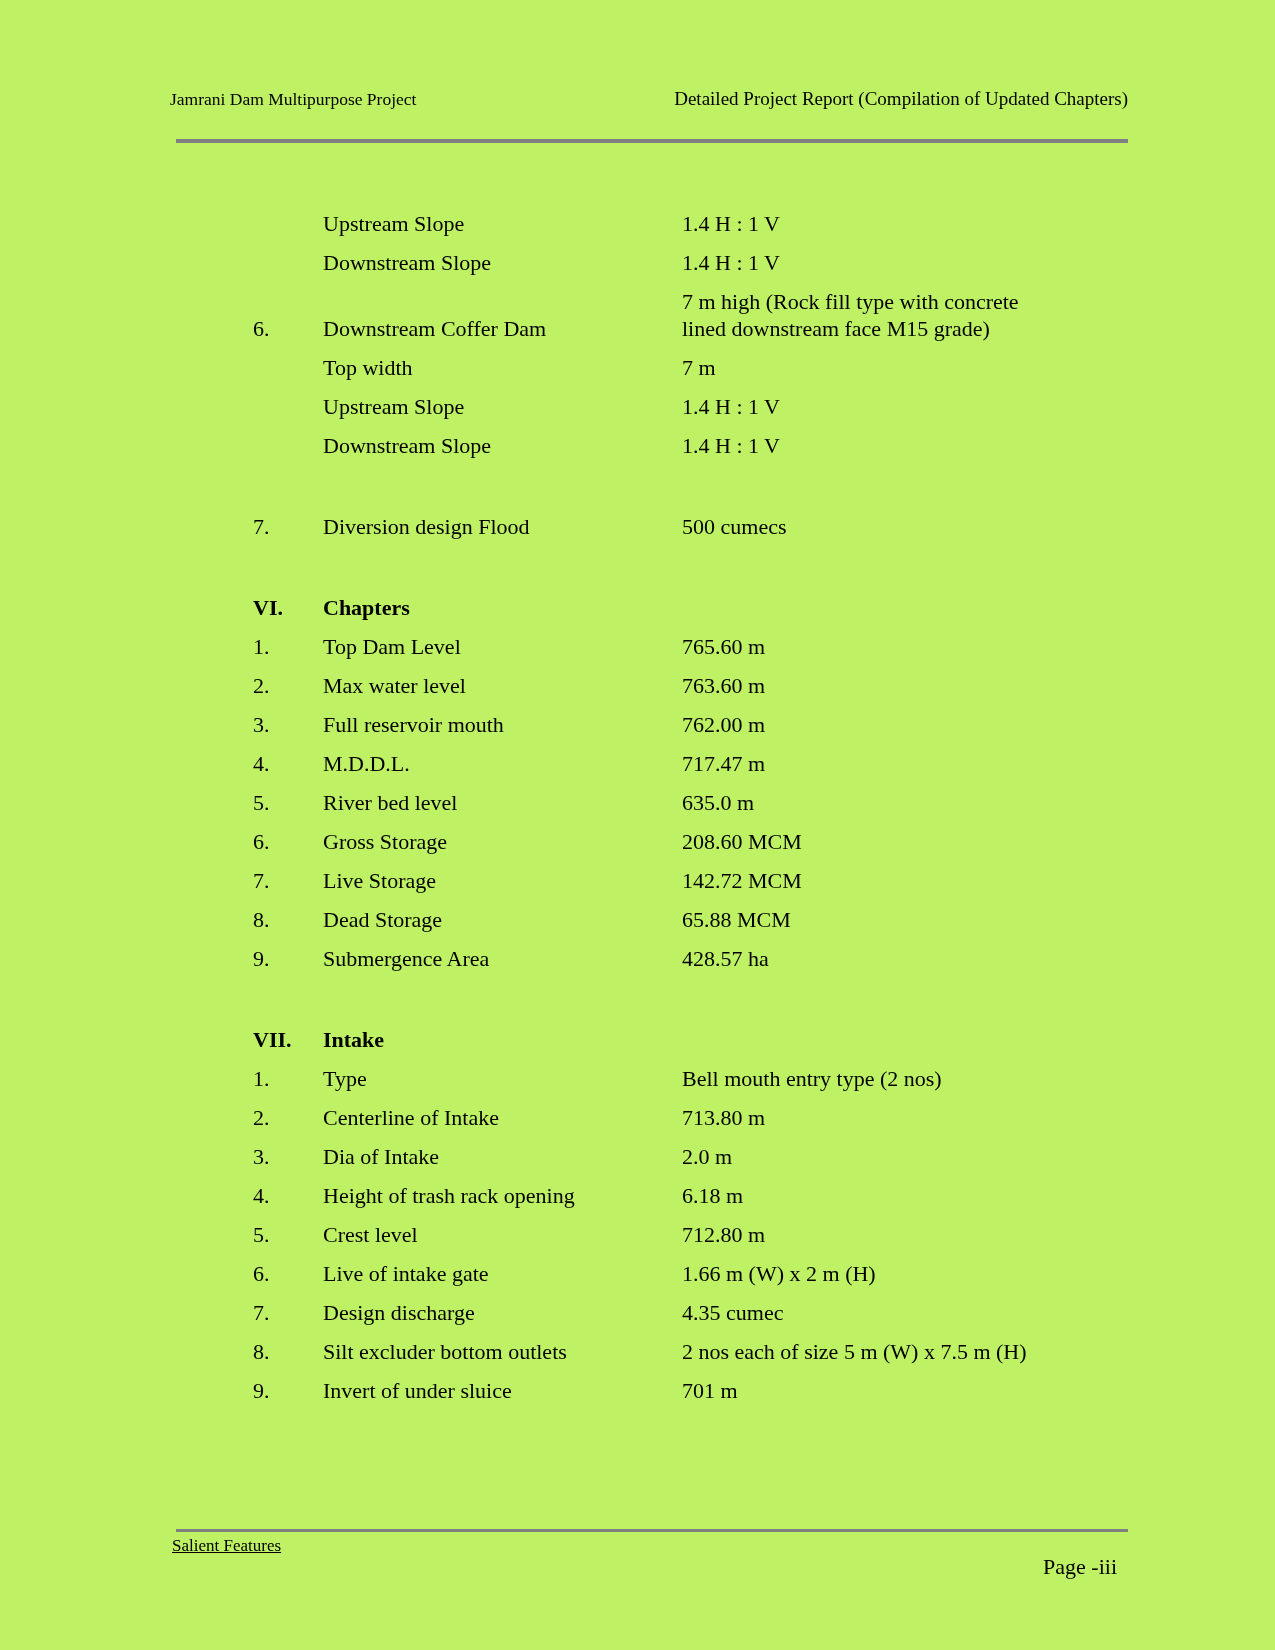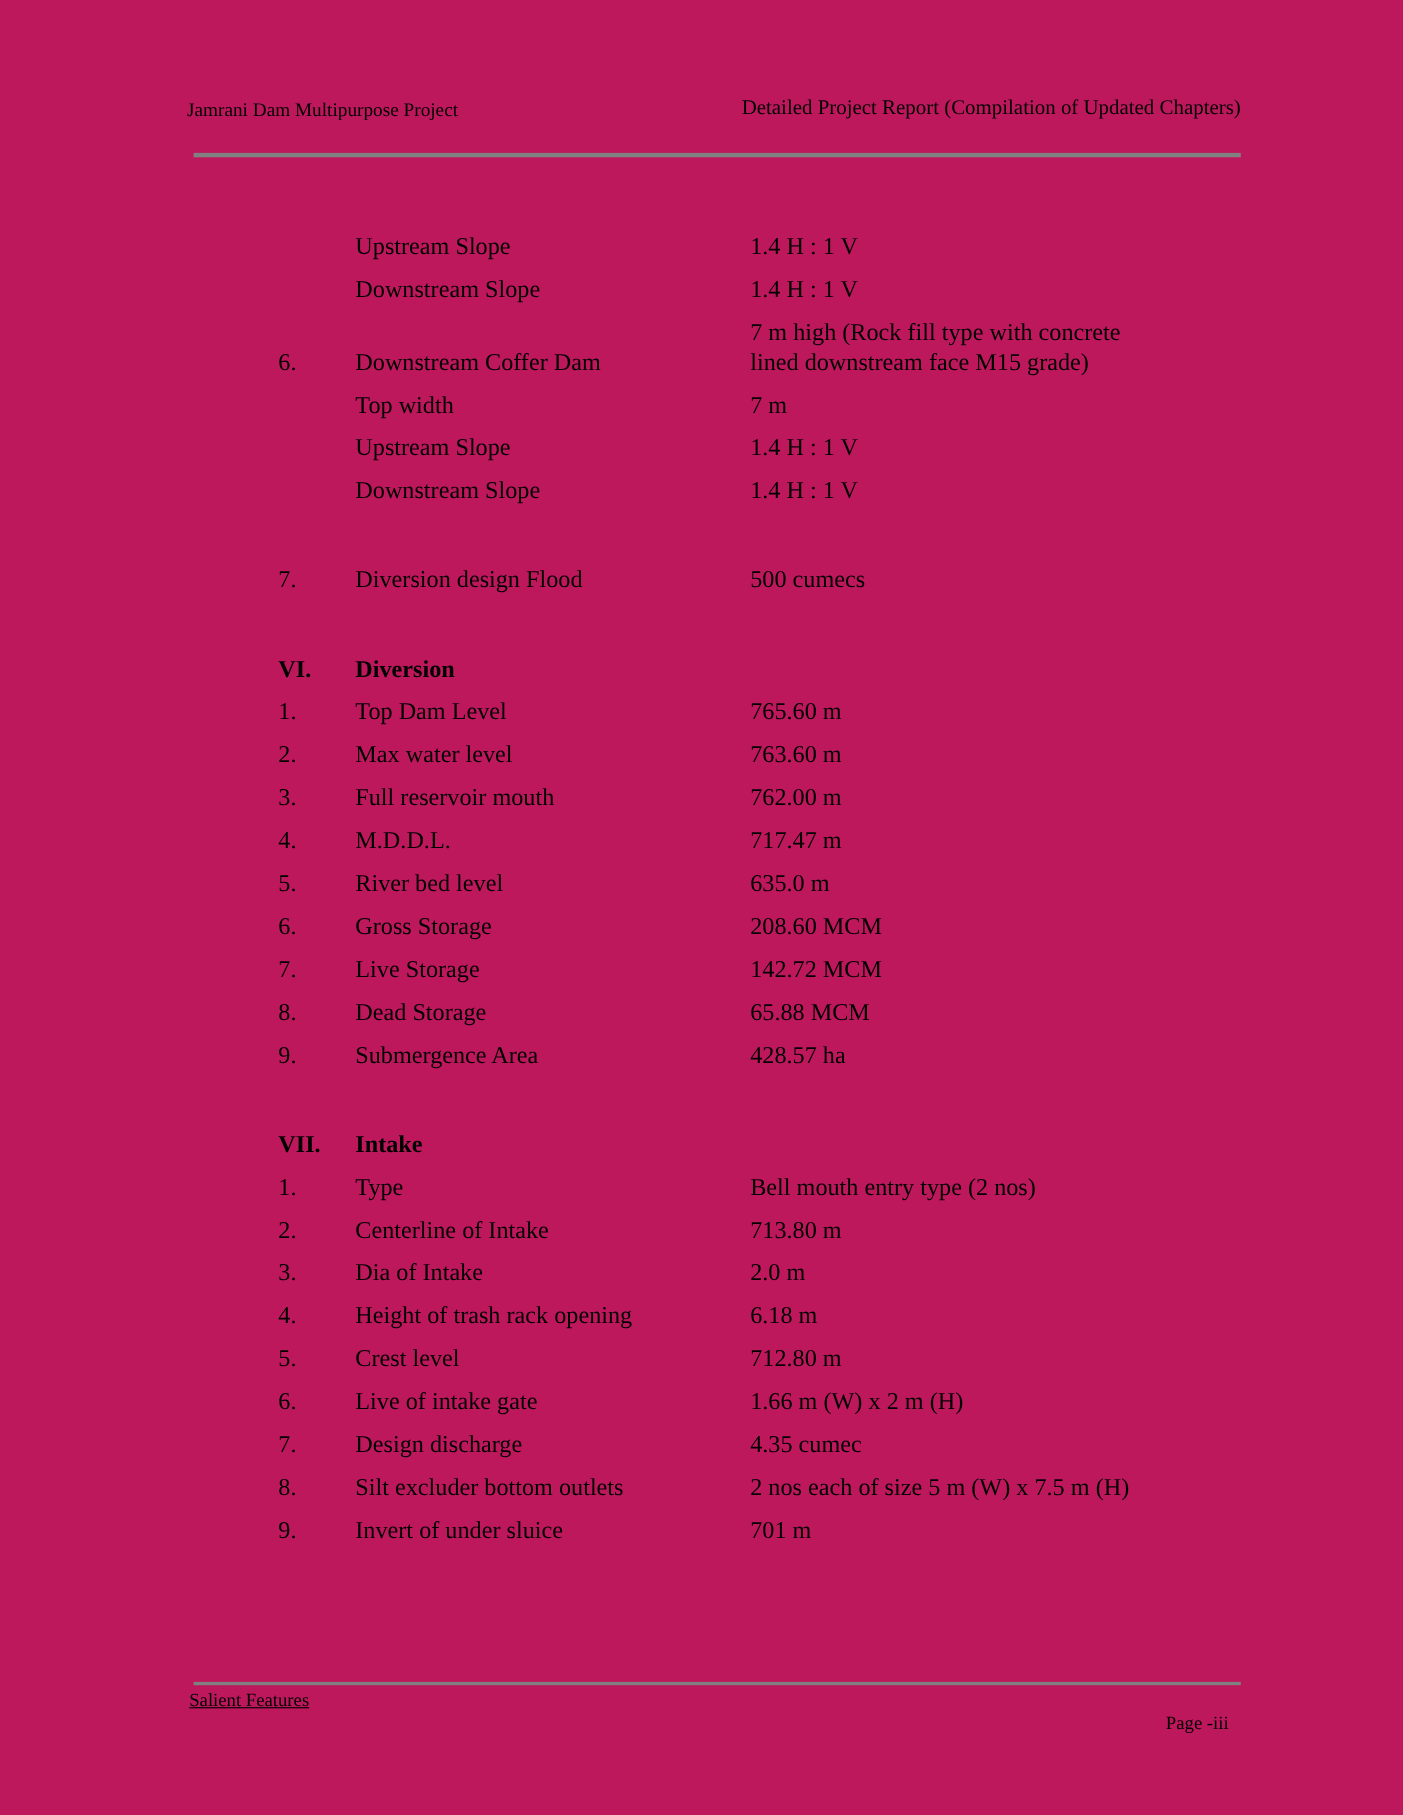--- a/index.html
+++ b/index.html
@@ -1,20 +1,20 @@
 <!DOCTYPE html>
 <html><head>
 <meta charset="utf-8">
 <style>
   html, body { margin: 0; padding: 0; background: #ffffff; }
   .page {
     position: relative;
     width: 1275px;
     height: 1650px;
-    background: #be185d;
+    background: #bef264;
     color: #000000;
     font-family: "Liberation Serif", "DejaVu Serif", serif;
     overflow: hidden;
   }
   
   .header-left {
     position: absolute; top: 88px; left: 170px;
     font-size: 17.5px; line-height: 22px; white-space: nowrap;
   }
   .header-right {
@@ -40,21 +40,21 @@
   .footer-rule {
     position: absolute; top: 1529px; left: 176px;
     width: 952px; height: 3px; background: #808080;
   }
   .footer-left {
     position: absolute; top: 1535px; left: 172px;
     font-size: 17px; line-height: 21px; white-space: nowrap; text-decoration: underline;
   }
   .footer-right {
     position: absolute; top: 1556px; right: 158px;
-    font-size: 17px; line-height: 21px; white-space: nowrap;
+    font-size: 22px; line-height: 21px; white-space: nowrap;
   }
 </style>
 </head>
 <body>
 
 <div class="page">
 
   <div class="header-left">Jamrani Dam Multipurpose Project</div>
   <div class="header-right">Detailed Project Report (Compilation of Updated Chapters)</div>
   <div class="header-rule"></div>
@@ -98,21 +98,21 @@
     <div class="row">
       <span class="num">7.</span>
       <span class="label">Diversion design Flood</span>
       <span class="value">500 cumecs</span>
     </div>
 
     <div class="spacer"></div>
 
     <div class="row heading">
       <span class="num">VI.</span>
-      <span class="label">Diversion</span>
+      <span class="label">Chapters</span>
     </div>
     <div class="row">
       <span class="num">1.</span>
       <span class="label">Top Dam Level</span>
       <span class="value">765.60 m</span>
     </div>
     <div class="row">
       <span class="num">2.</span>
       <span class="label">Max water level</span>
       <span class="value">763.60 m</span>

